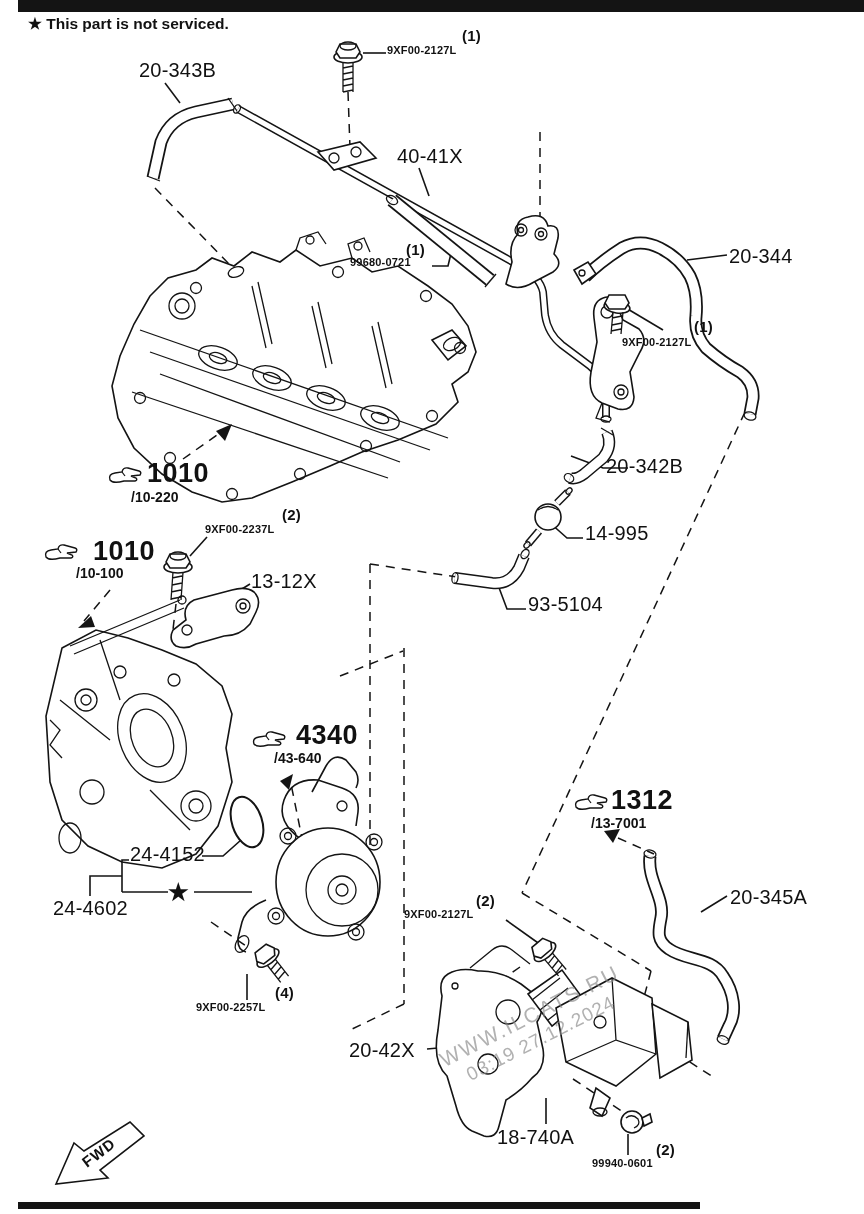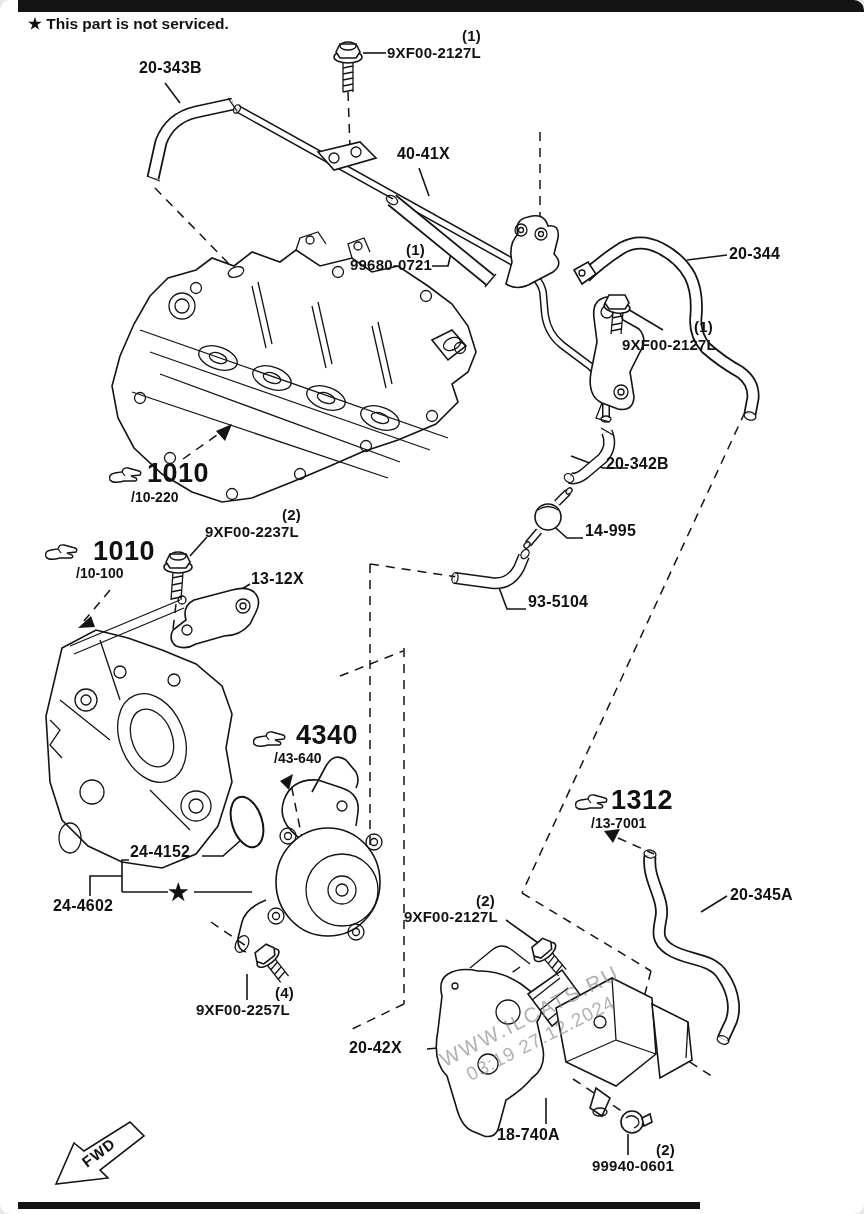--- a/index.html
+++ b/index.html
@@ -1,20 +1,20 @@
 <!DOCTYPE html>
 <html><head>
 <meta charset="utf-8">
 <style>
   html,body{margin:0;padding:0;background:#e8e8e8;}
   .canvas{position:relative;width:864px;height:1214px;background:#ffffff;overflow:hidden;
-          font-family:"Liberation Sans",sans-serif;color:#111;border-radius:10px;}
-  .lbl{position:absolute;white-space:nowrap;font-size:16px;font-weight:700;letter-spacing:.2px;}
+          font-family:"Liberation Sans",sans-serif;color:#111;}
+  .lbl{position:absolute;white-space:nowrap;font-size:20px;font-weight:400;letter-spacing:.2px;}
   .qty{font-size:15px;font-weight:600;}
-  .part{font-size:15px;font-weight:600;}
+  .part{font-size:11px;font-weight:600;}
   .note{position:absolute;left:28px;top:15px;font-size:15.5px;font-weight:600;}
   .refmain{position:absolute;font-size:27px;font-weight:700;letter-spacing:.5px;}
   .refsub{position:absolute;font-size:14px;font-weight:600;}
   .star{position:absolute;font-size:23px;font-weight:700;}
   .wm{position:absolute;left:385px;top:1002px;width:300px;transform:rotate(-27deg);
       color:rgba(135,135,135,.65);text-align:center;line-height:1.25;pointer-events:none;}
   .wm .l1{font-size:21px;letter-spacing:2px;}
   .wm .l2{font-size:19px;letter-spacing:1px;}
   .fwdtxt{position:absolute;left:80px;top:1144px;transform:rotate(-37deg);
           font-size:15px;font-weight:700;letter-spacing:1px;}

